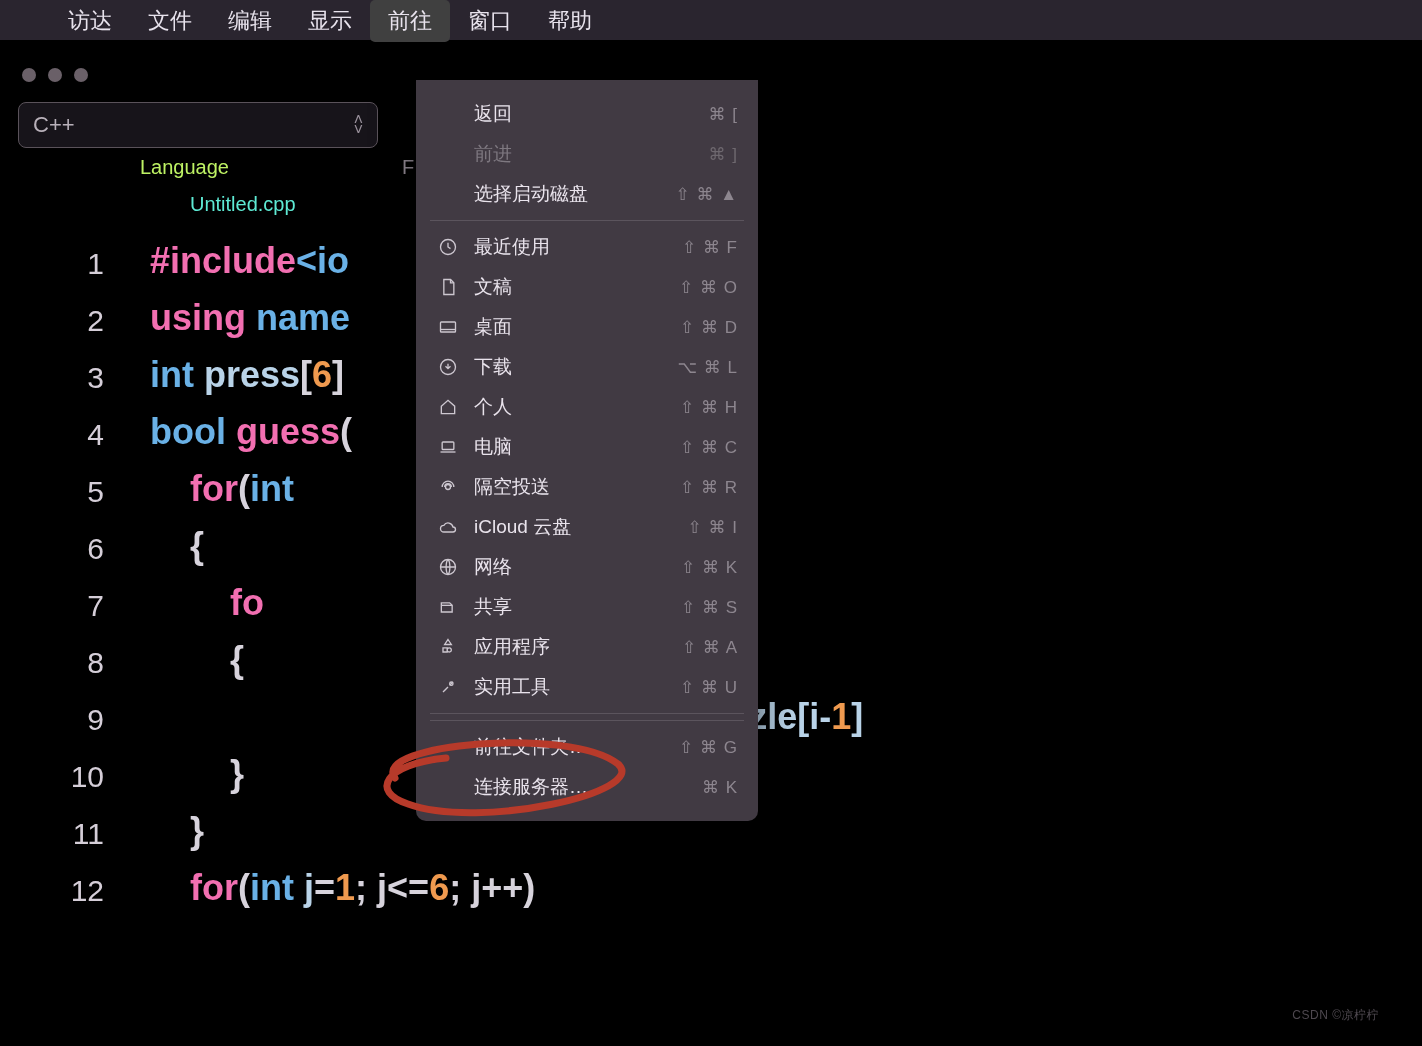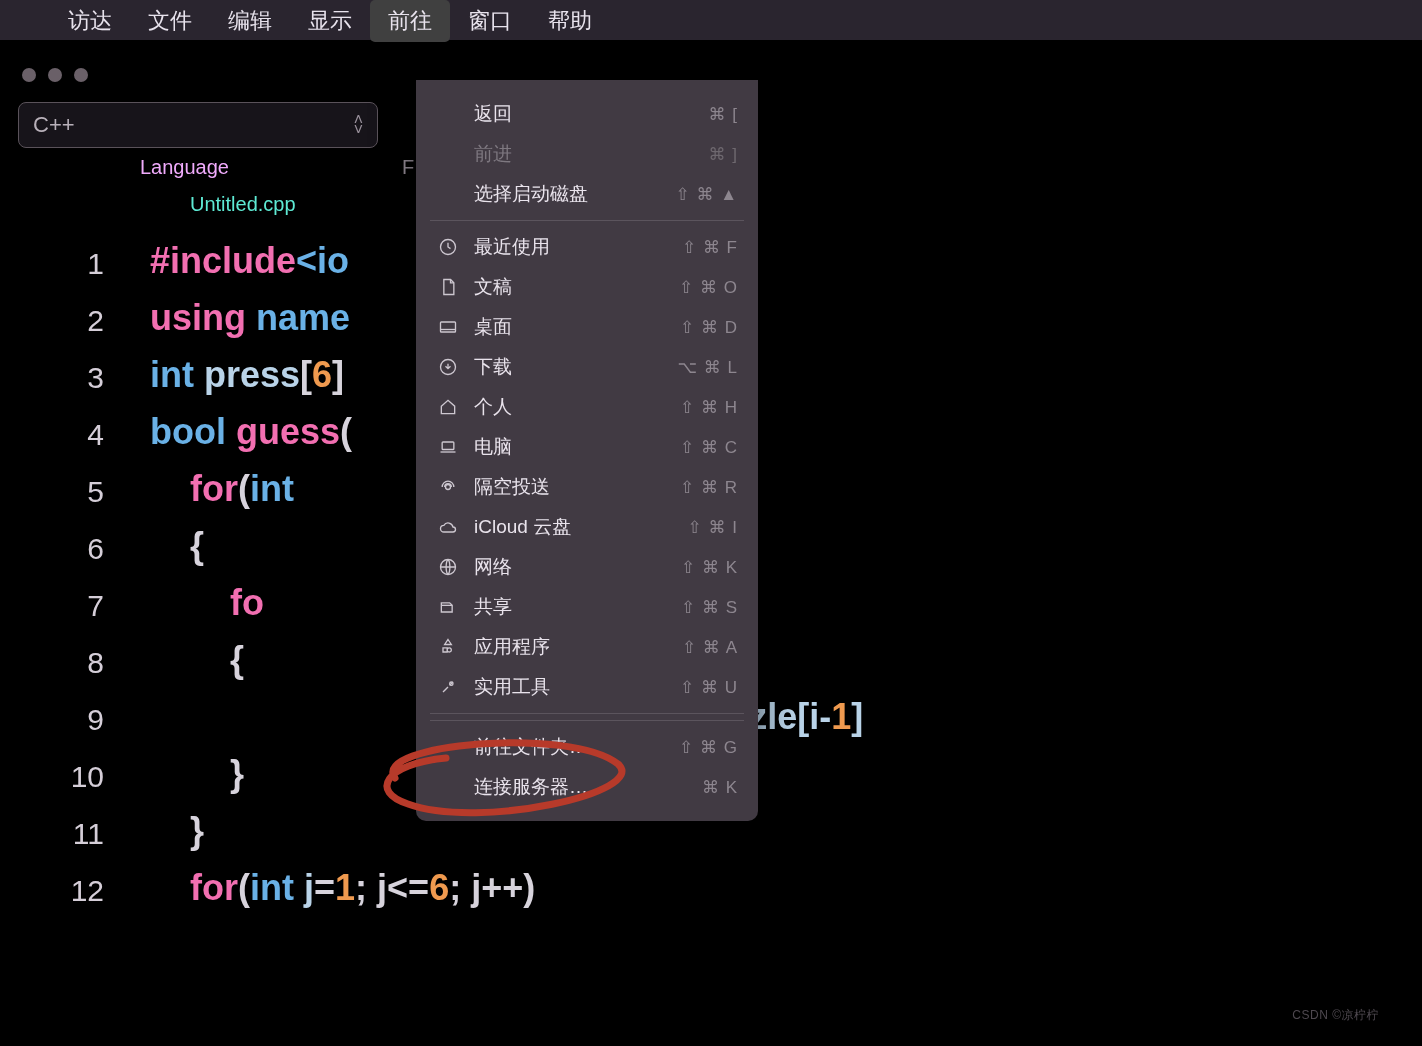--- a/index.html
+++ b/index.html
@@ -9,21 +9,21 @@
     .menubar .apple { font-size: 24px; margin-right: 30px; color:#e8e3ed; }
     .menubar .m { font-size: 22px; padding: 6px 18px; border-radius: 5px; cursor: default; }
     .menubar .m.active { background: #404040; }
 
     .traffic { position: absolute; top: 68px; left: 22px; display:flex; gap:12px; }
     .traffic span { width:14px; height:14px; border-radius:50%; background:#6a6068; display:inline-block; }
 
     .lang-select { position:absolute; top:102px; left:18px; width:360px; height:46px; border:1px solid #5a525a; border-radius:8px; display:flex; align-items:center; padding:0 14px; color:#b8b0b9; font-size:22px; background:#17141a; }
     .lang-select .chev { margin-left:auto; font-size:16px; line-height:10px; color:#9a919c; }
 
-    .lang-label { position:absolute; top:156px; left:140px; color:#f0abfc; font-size:20px; }
+    .lang-label { position:absolute; top:156px; left:140px; color:#bef264; font-size:20px; }
     .tab { position:absolute; top:193px; left:190px; color:#5eead4; font-size:20px; }
 
     .gutter { position:absolute; top:235px; left:44px; width:60px; text-align:right; color:#d5ced8; font-size:30px; line-height:57px; font-weight:400;}
     .code { position:absolute; top:232px; left:150px; font-size:36px; line-height:57px; font-family: Menlo, Monaco, Consolas, monospace; font-weight:700; white-space:pre; }
     .code .pink { color:#f26fb1; }
     .code .blue { color:#6ab1e6; }
     .code .lblue{ color:#b9d3e8; }
     .code .orange{ color:#f09a4f; }
     .code .white{ color:#d7d3dc; }
 

